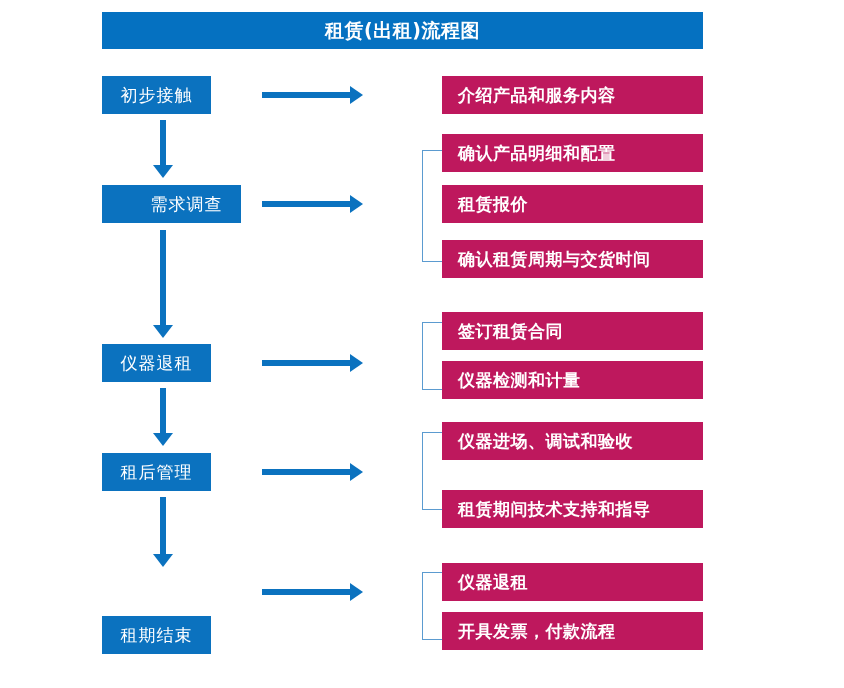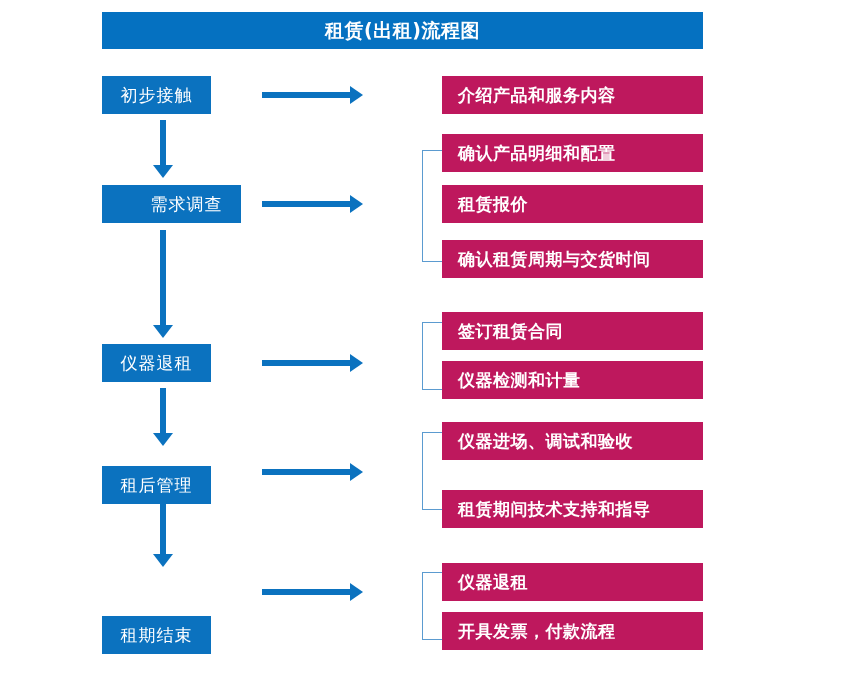--- a/index.html
+++ b/index.html
@@ -112,21 +112,21 @@
 </head>
 <body>
 
 <div id="canvas">
 
   <div class="title-bar">租赁(出租)流程图</div>
 
   <div class="stage-box" style="left:102px; top:76px; width:109px; height:38px;">初步接触</div>
   <div class="stage-box" style="left:102px; top:185px; width:109px; height:38px;padding-left:30px;">需求调查</div>
   <div class="stage-box" style="left:102px; top:344px; width:109px; height:38px;">仪器退租</div>
-  <div class="stage-box" style="left:102px; top:453px; width:109px; height:38px;margin-top:13px;">租后管理</div>
+  <div class="stage-box" style="left:102px; top:453px; width:109px; height:38px;">租后管理</div>
   <div class="stage-box" style="left:102px; top:573px; width:109px; height:38px;margin-top:43px;">租期结束</div>
 
   <div class="arrow-v" style="left:153px; top:120px; height:58px;">
     <div class="shaft" style="height:45px;"></div>
     <div class="head" style="top:45px;"></div>
   </div>
   <div class="arrow-v" style="left:153px; top:230px; height:108px;">
     <div class="shaft" style="height:95px;"></div>
     <div class="head" style="top:95px;"></div>
   </div>

